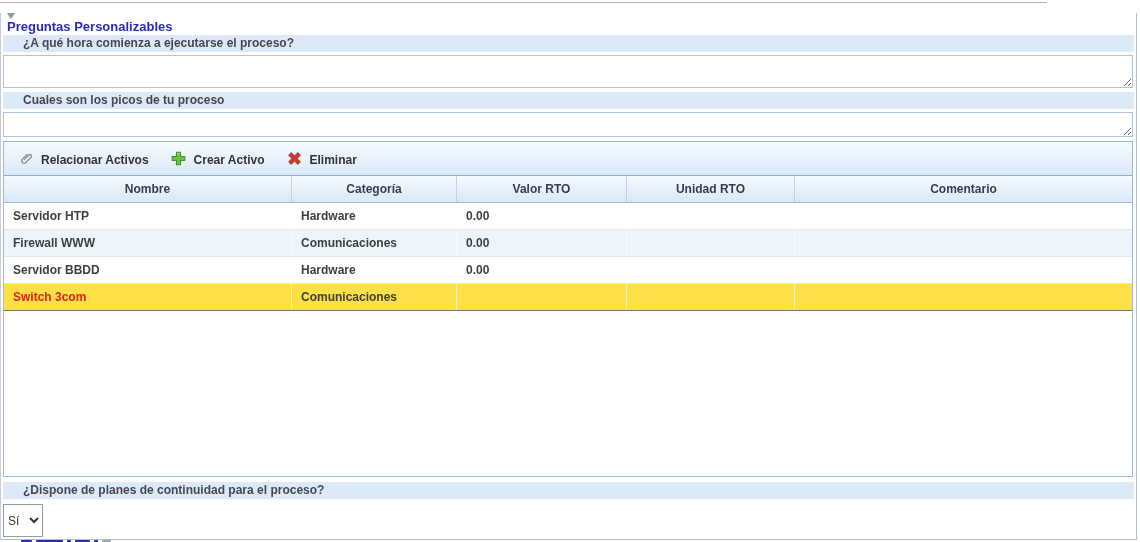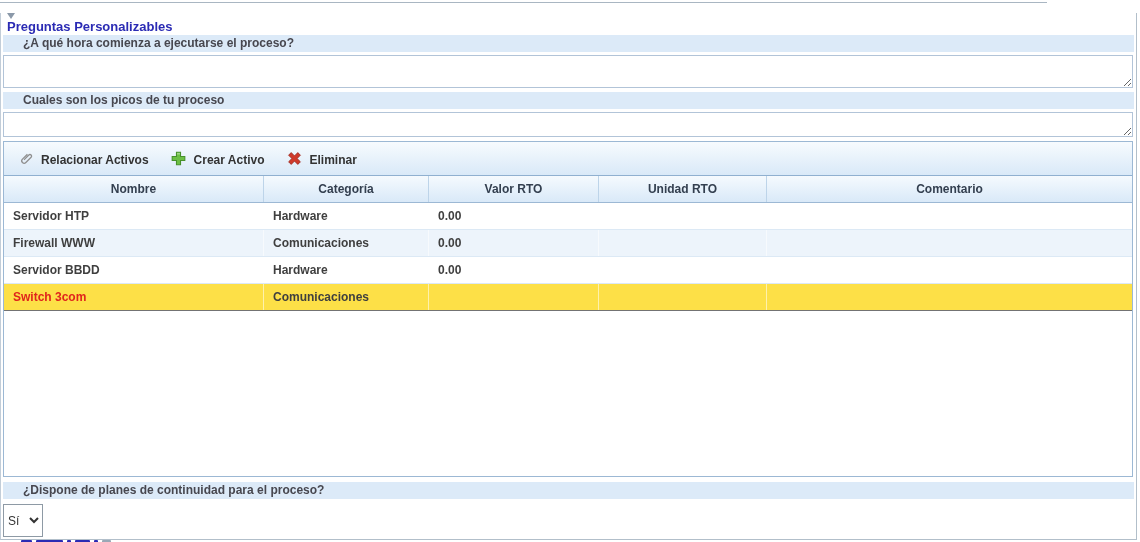--- a/index.html
+++ b/index.html
@@ -37,21 +37,21 @@
              background:linear-gradient(#f7fbfe,#d9e9f8); border-bottom:1px solid #8fb0d0; }
   .tb-btn { display:inline-flex; align-items:flex-end; gap:7px; background:transparent; border:none;
             font-family:inherit; font-size:12px; font-weight:bold; color:#333; cursor:pointer; padding:3px 4px; }
   .tb-btn .ico { display:inline-flex; width:16px; height:16px; align-items:center; justify-content:center; }
 
   .ghead { height:27px; flex:0 0 27px; display:flex; background:linear-gradient(#f5fafe,#d9e9f8);
            border-bottom:1px solid #9cb8d4; font-weight:bold; color:#333f4f; }
   .ghead > div { line-height:26px; text-align:center; border-right:1px solid #bdd4e9; cursor:pointer; }
   .ghead > div:last-child { border-right:none; }
 
-  .c1 { width:260px; } .c2 { width:165px; } .c3 { width:170px; } .c4 { width:168px; } .c5 { flex:1; }
+  .c1 { width:288px; } .c2 { width:165px; } .c3 { width:170px; } .c4 { width:168px; } .c5 { flex:1; }
 
   .grow { height:27px; flex:0 0 27px; display:flex; border-bottom:1px solid #dce9f5;
           font-weight:bold; color:#3f3f3f; cursor:default; }
   .grow > div { line-height:26px; padding-left:9px; overflow:hidden; white-space:nowrap;
                 border-right:1px solid rgba(255,255,255,0.55); }
   .grow > div:last-child { border-right:none; }
   .grow.alt { background:#edf4fb; }
   .grow.selected { background:#fde047; border-bottom:1px solid #737373; }
   .grow .red-text { color:#e0251c; }
   .gfill { flex:1; background:#fff; }

